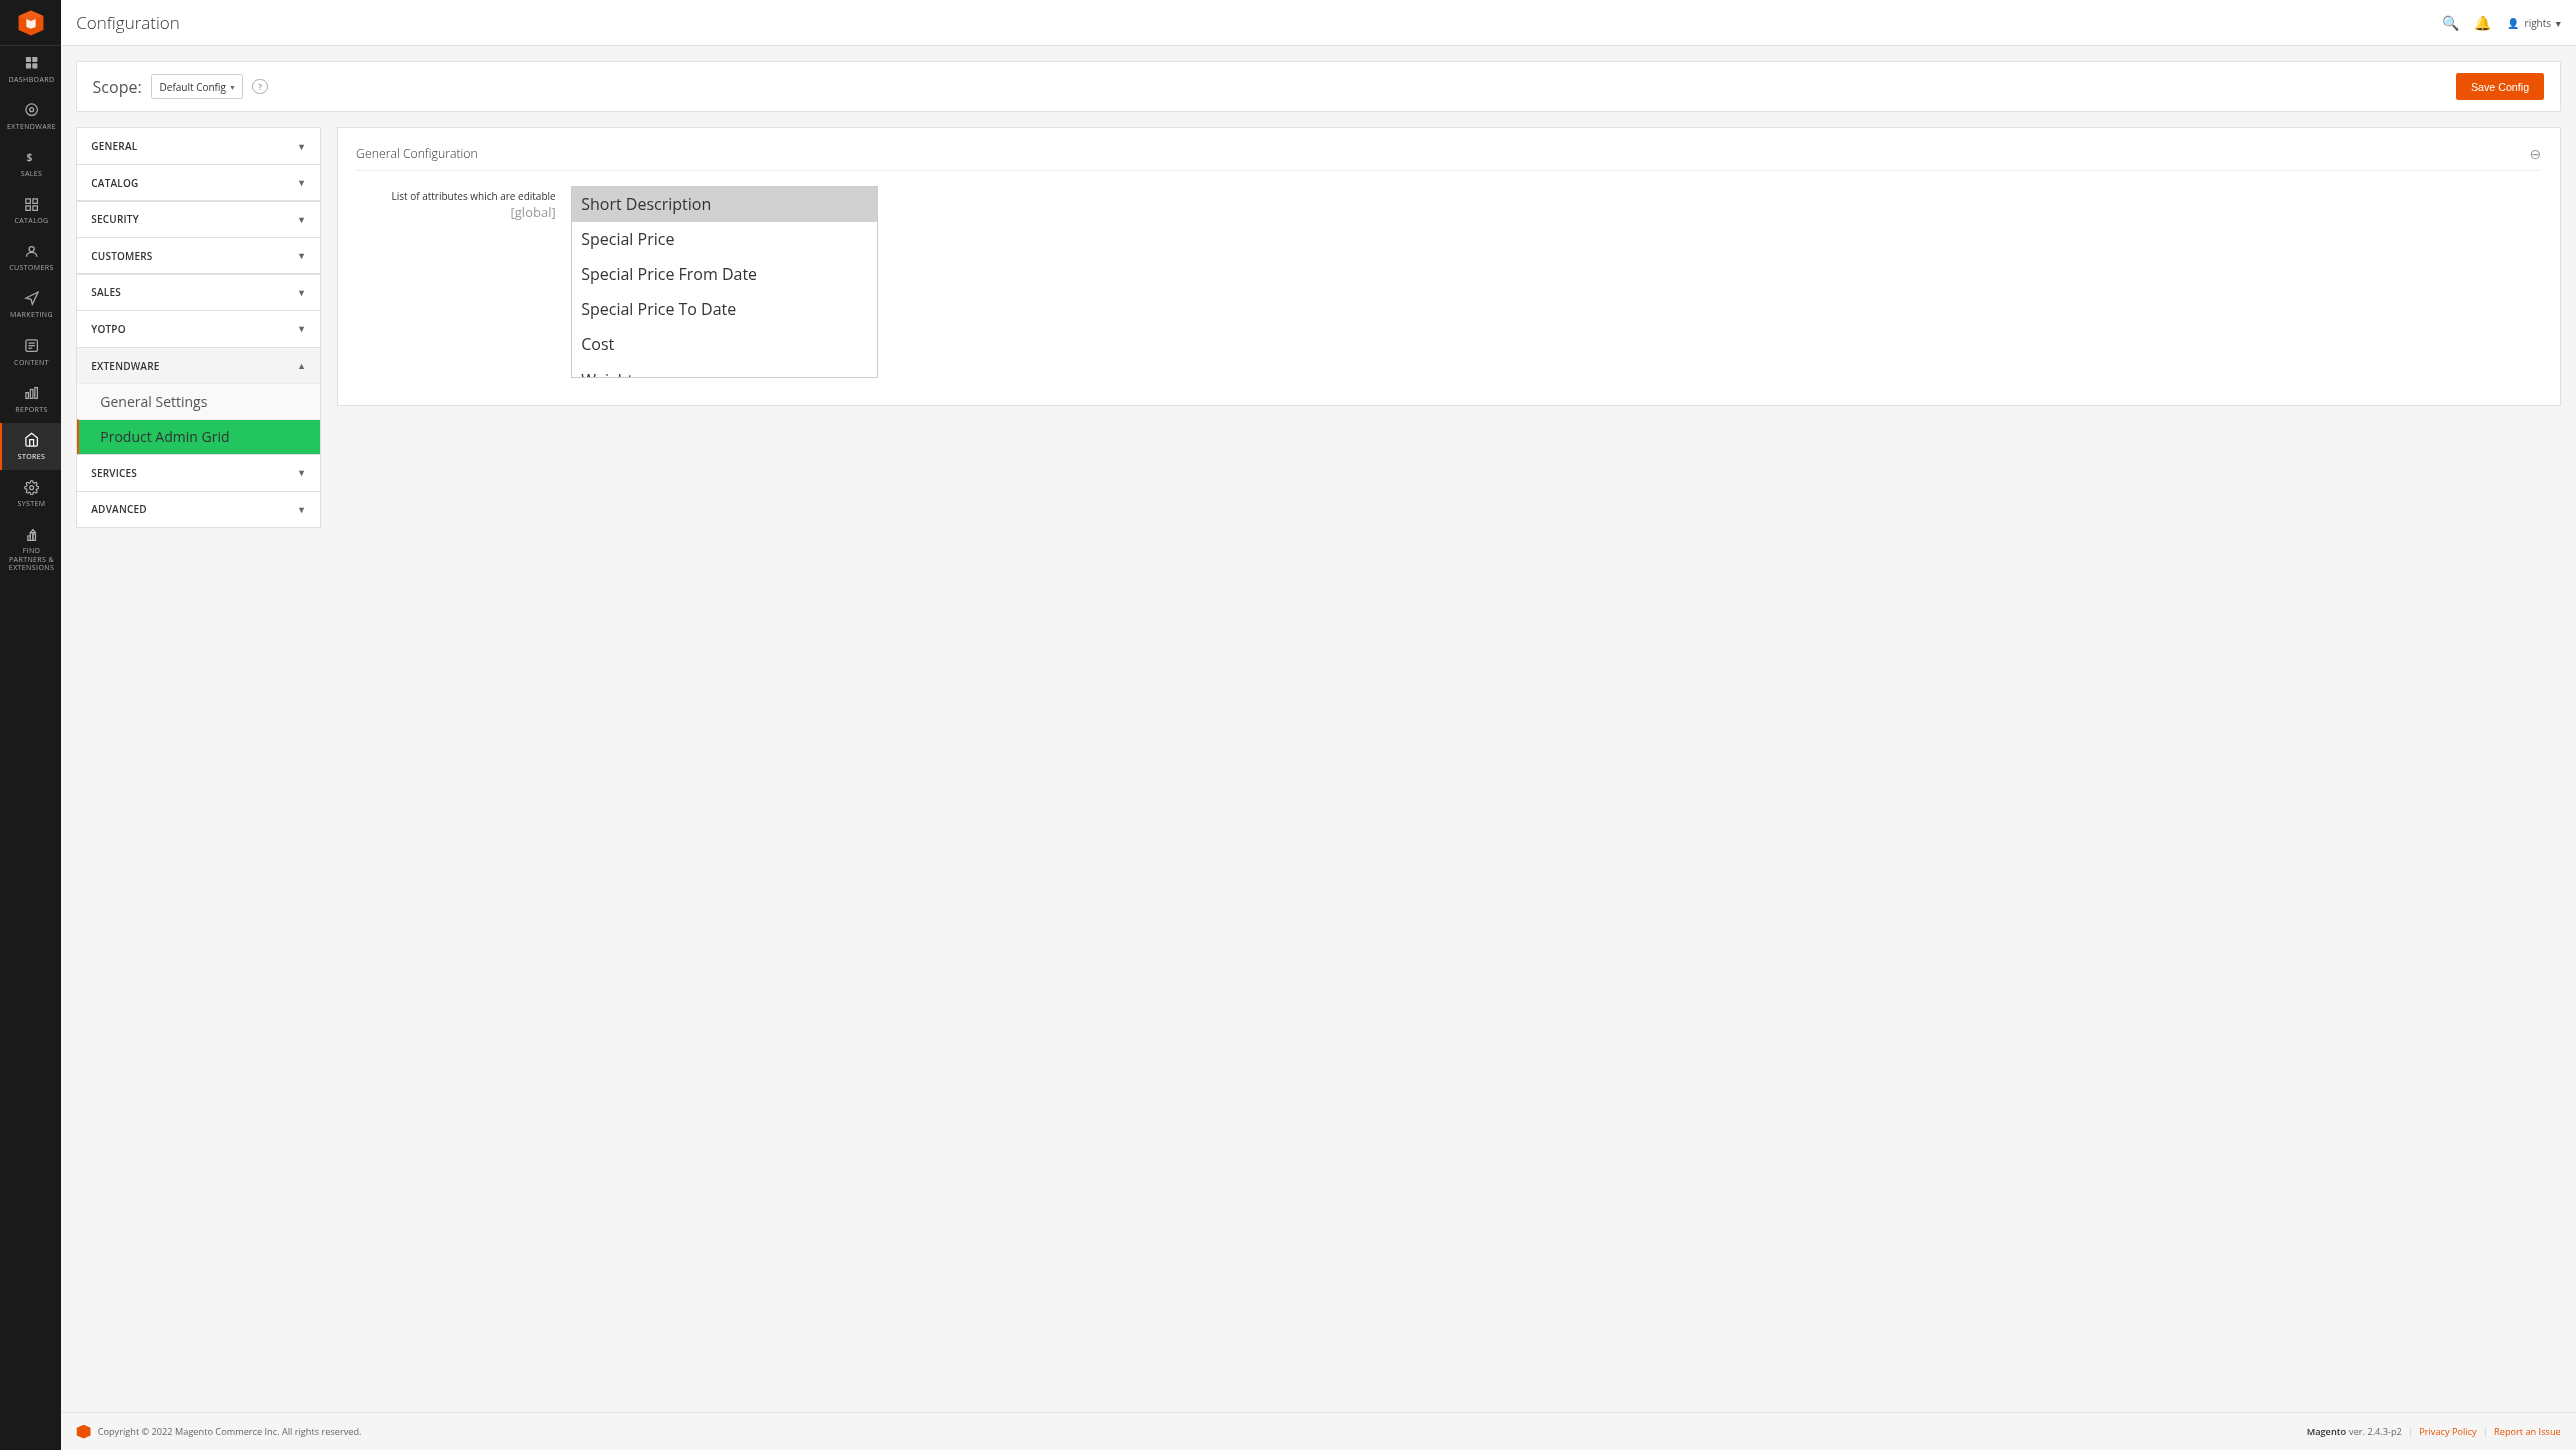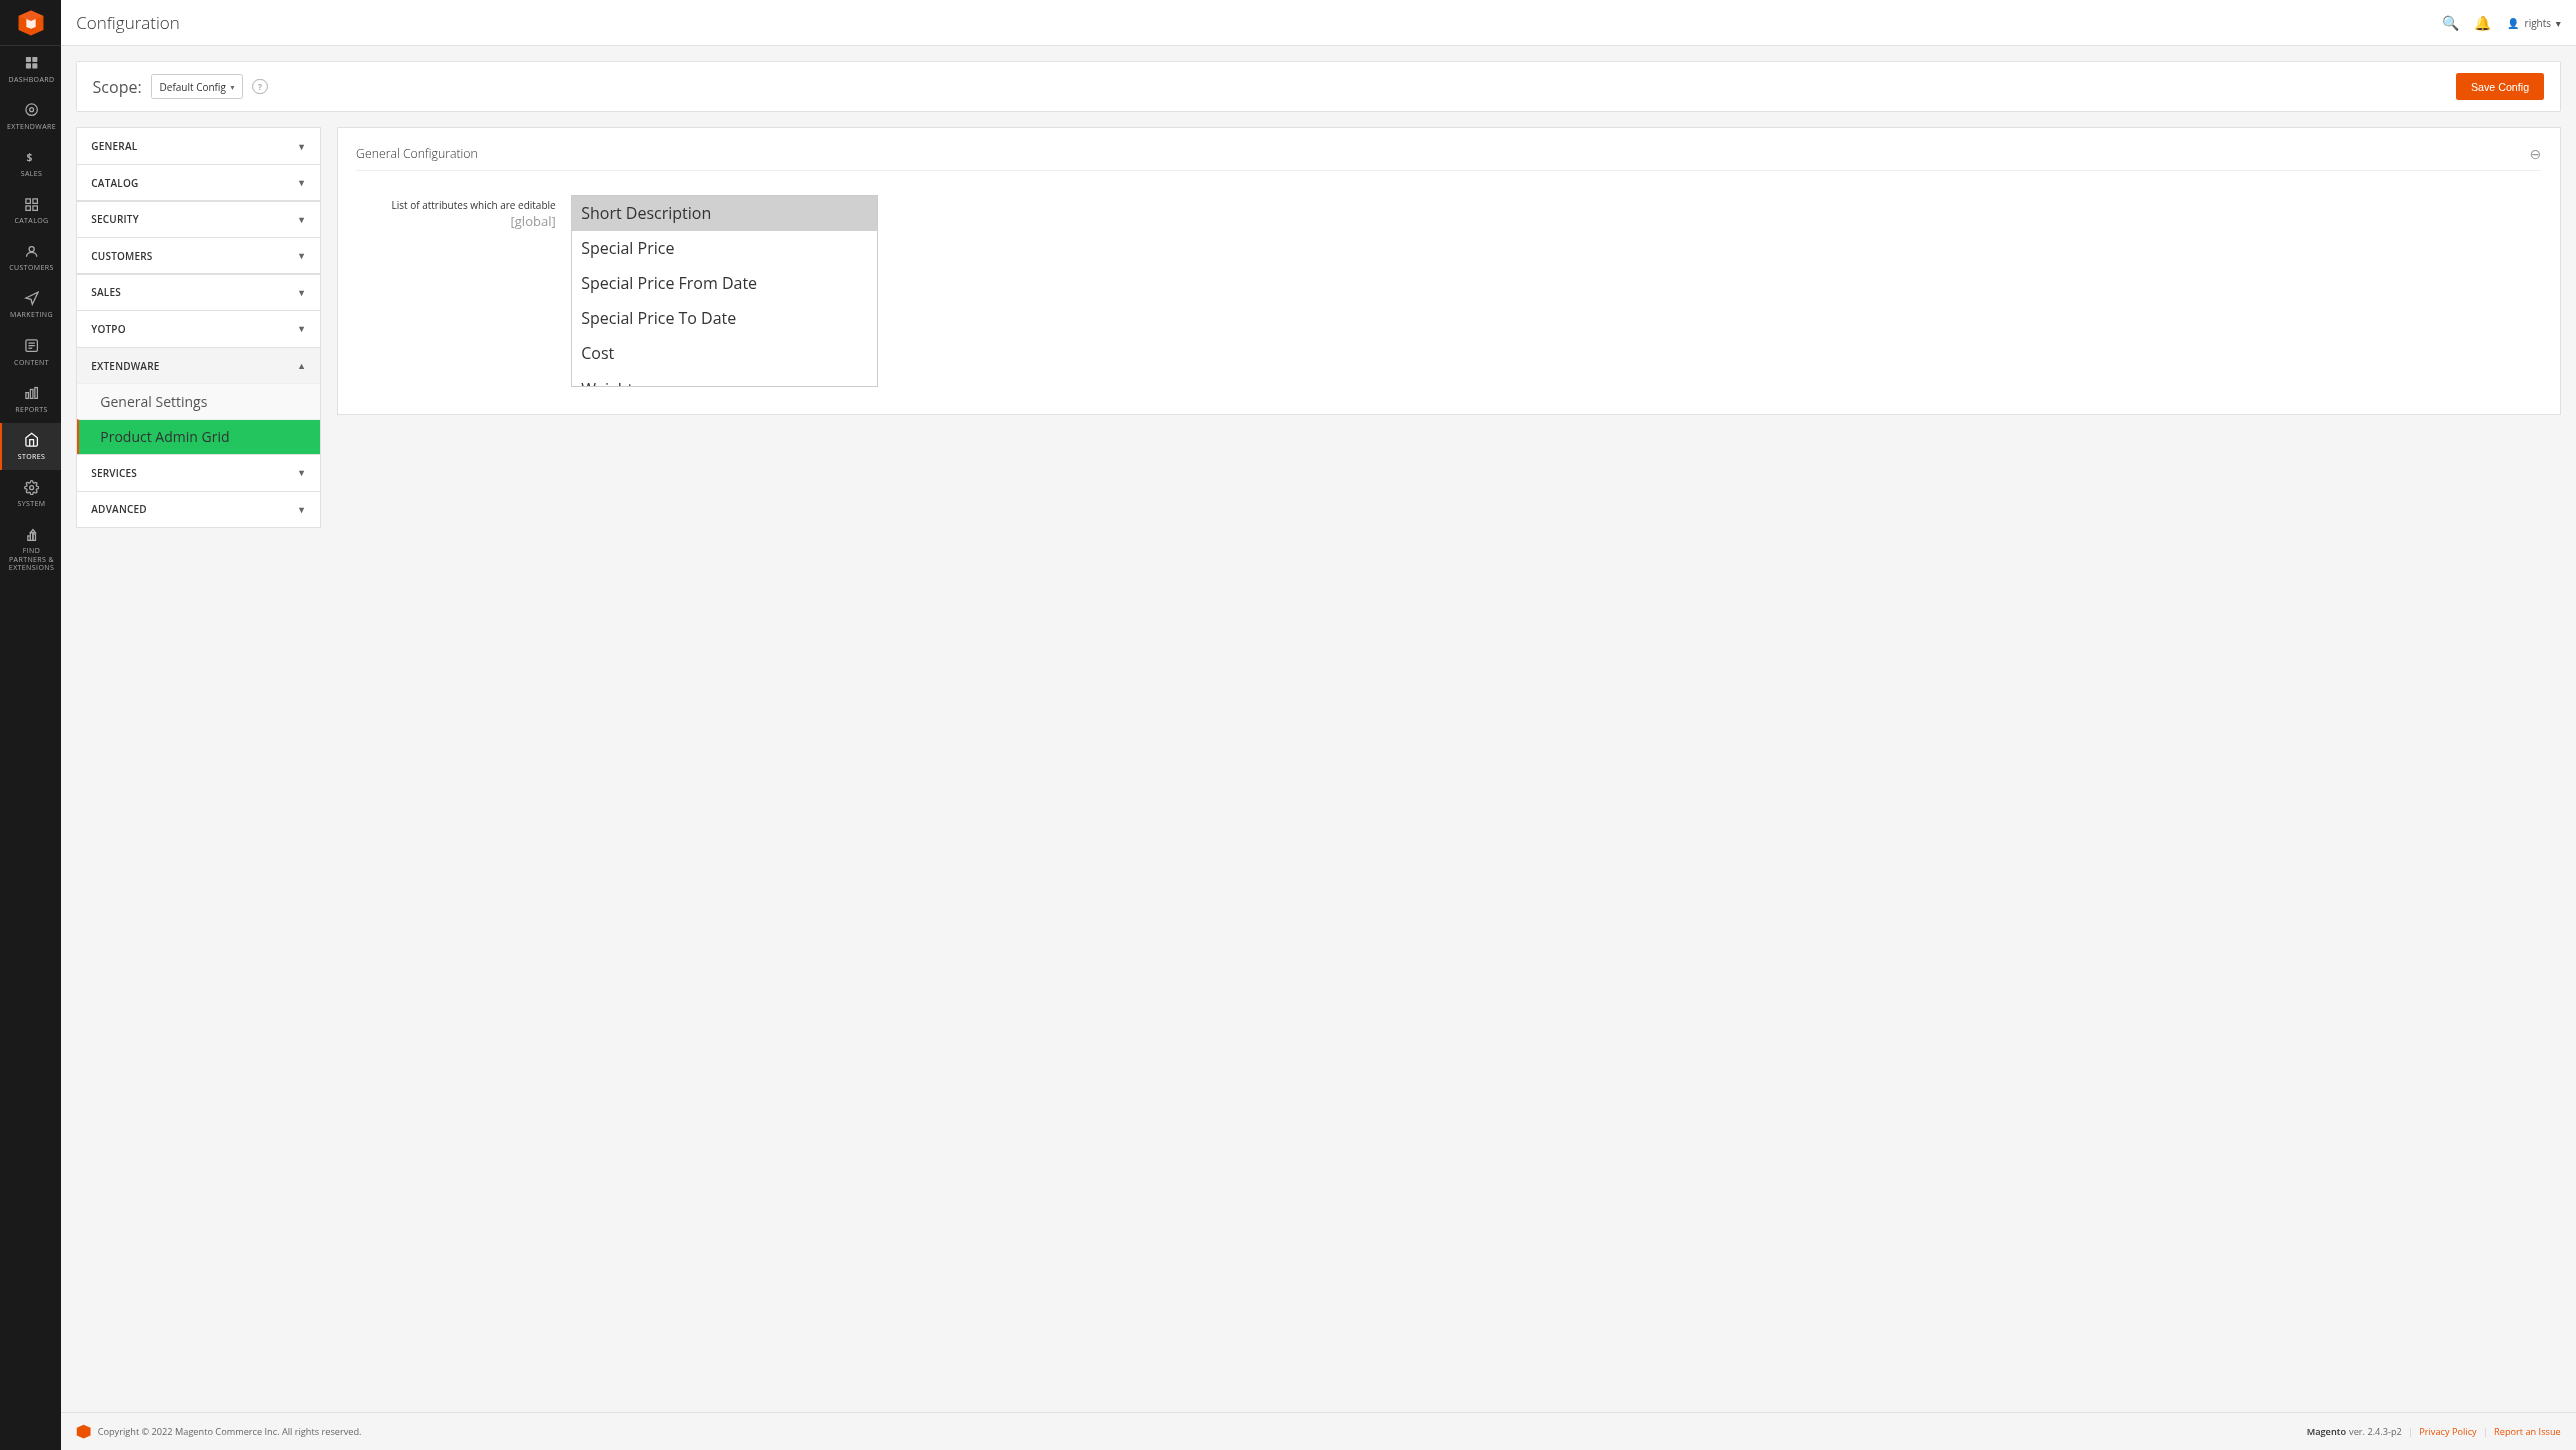--- a/index.html
+++ b/index.html
@@ -199,21 +199,21 @@
       flex: 1;
       background: #fff;
       border: 0.8px solid #e0e0e0;
       padding: 15.3px 18.4px;
     }
 
     .section-header {
       display: flex;
       align-items: center;
       justify-content: space-between;
-      margin-bottom: 11px;
+      margin-bottom: 2px;
       padding-bottom: 7.7px;
       border-bottom: 0.8px solid #eee;
     }
     .section-title {
       font-size: 12.3px;
       font-weight: 300;
       color: #333;
     }
     .collapse-icon {
       cursor: pointer;

